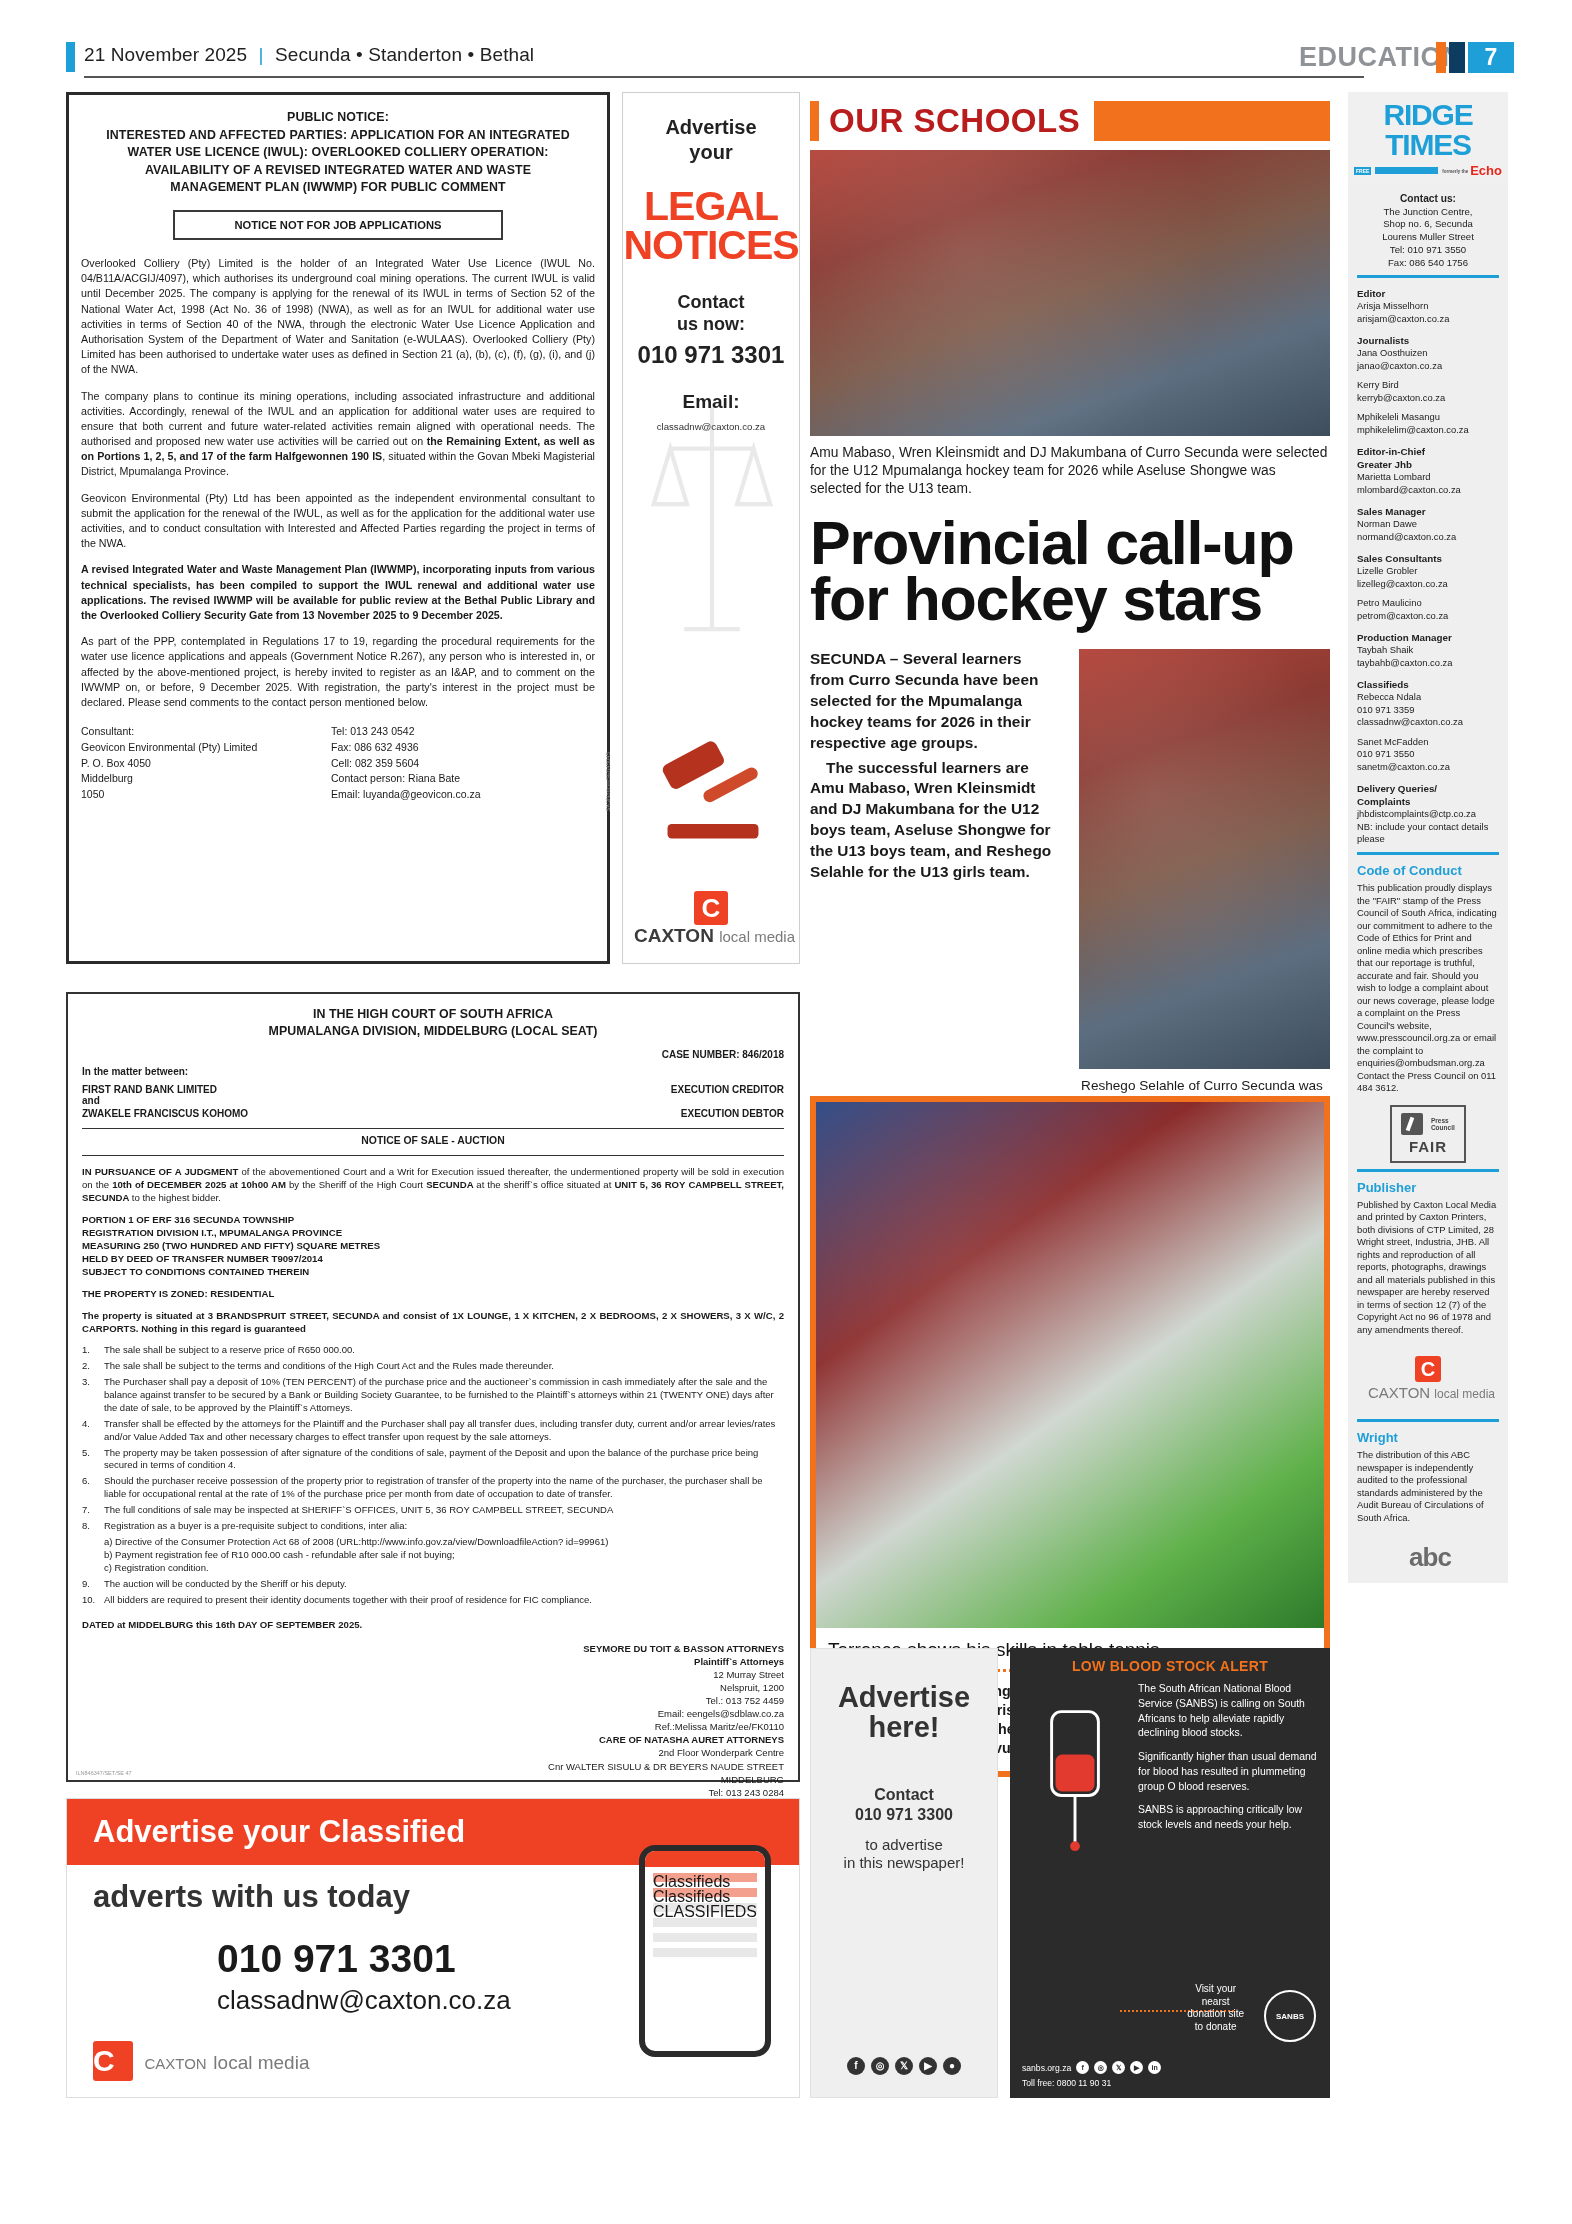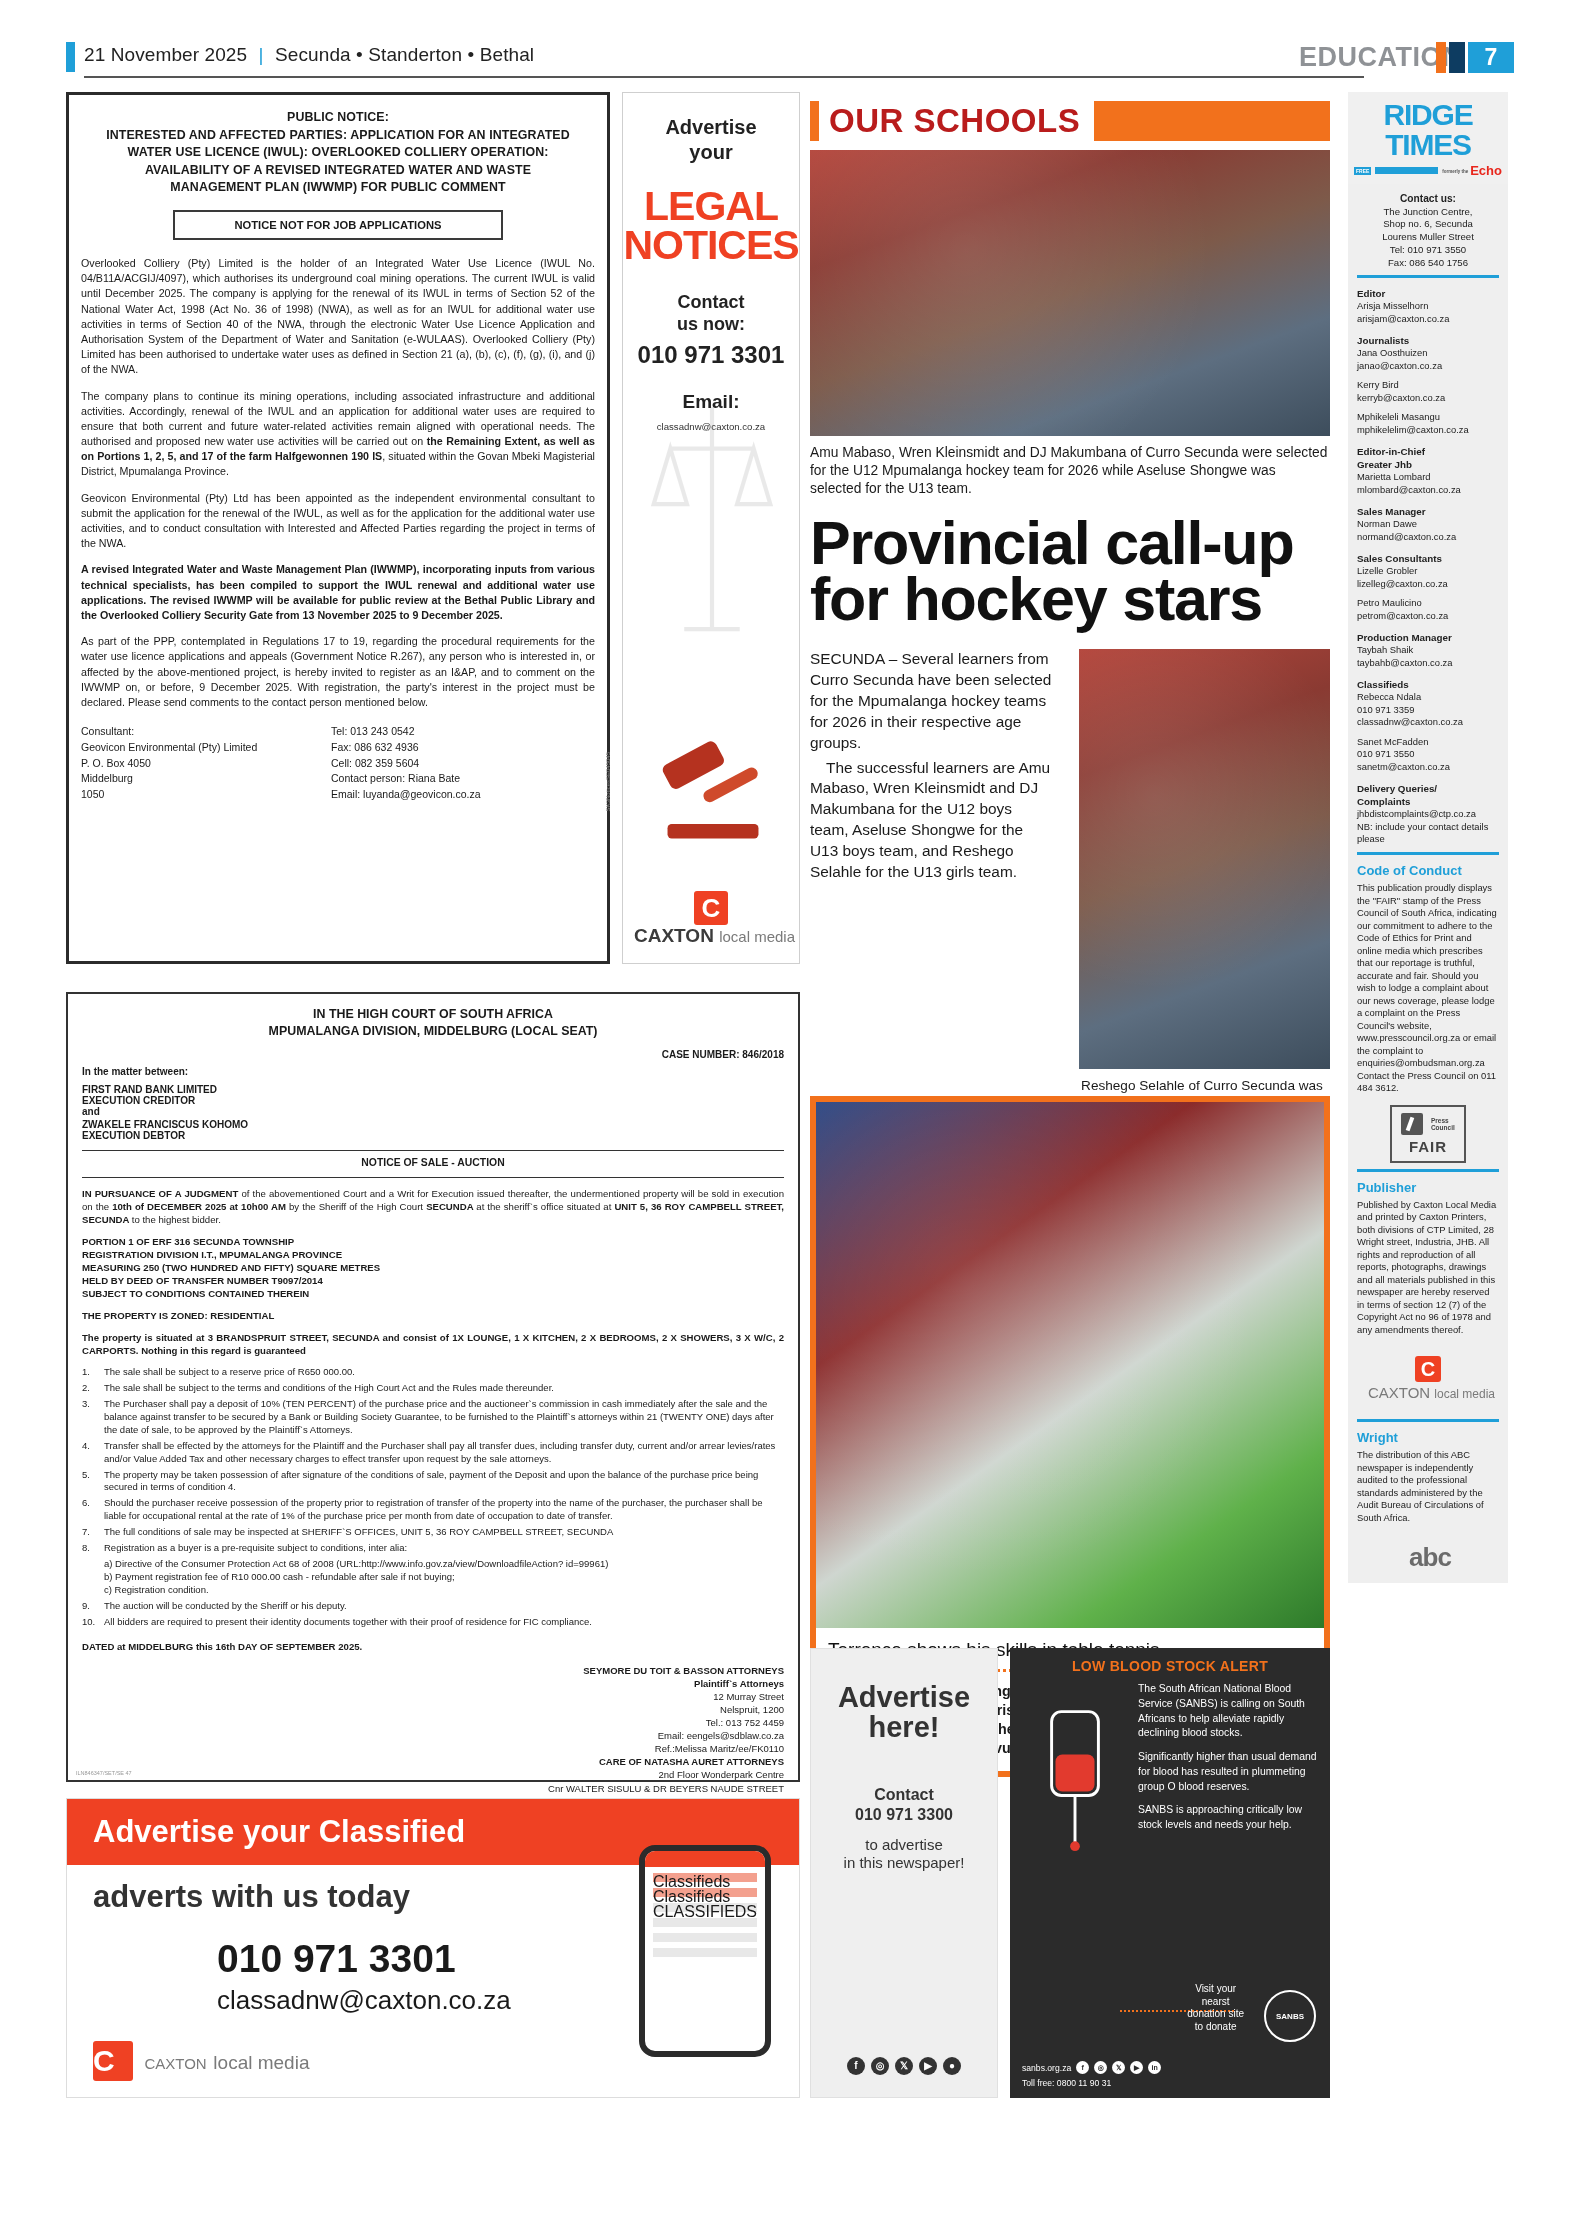--- a/index.html
+++ b/index.html
@@ -90,21 +90,21 @@
     position:relative; overflow:hidden;
   }
   .photo::after { content:""; position:absolute; inset:0;
     background:radial-gradient(circle at 30% 35%, rgba(255,255,255,.12), transparent 60%); }
   .ph-boys { height:286px; }
   .caption { font-size:13.8px; line-height:1.32; margin-top:8px; color:#1a1a1a; }
   .headline {
     margin-top:16px; font-size:61px; line-height:.92; font-weight:bold; color:#111;
     letter-spacing:-1.2px;
   }
-  .story-wrap { display:flex; margin-top:22px; gap:25px; }
+  .story-wrap { display:flex; margin-top:22px; gap:25px;font-weight:bold; }
   .story { width:248px; font-size:15.4px; line-height:1.36; text-align:left; }
   .story p { margin:0 0 4px 0; text-indent:0; }
   .story p.ind { text-indent:16px; }
   .ph-girl { width:256px; height:420px; }
   .cap-girl { width:256px; margin-left:264px; margin-top:8px; font-size:13.6px; line-height:1.34; text-align:center; }
 
   
   .tt-block { position:absolute; left:744px; top:1004px; width:520px; border:6px solid #f2711c; background:#fff; }
   .ph-tt { height:526px;
     background:linear-gradient(145deg,#2e4a86 0%,#8a2a2a 30%,#cfd6d0 55%,#5fb14a 80%,#2d7a2a 100%); }
@@ -139,21 +139,21 @@
   .cx-sb { text-align:center; padding:10px 0 8px 0; background:#efefef; }
   .abc-logo { text-align:center; padding:8px 0 10px 4px; background:#efefef; font-size:26px; font-weight:bold; color:#6b6b6b; letter-spacing:-1px; }
 
   
   .court {
     position:absolute; left:0; top:900px; width:734px; height:790px;
     border:2px solid #333; background:#fff; padding:12px 14px;
   }
   .ct-head { text-align:center; font-weight:bold; font-size:12.4px; line-height:1.4; }
   .ct-case { text-align:right; font-weight:bold; font-size:10px; margin-top:8px; }
-  .ct-row { display:flex; justify-content:space-between; font-size:10px; margin-top:7px;flex-direction:column; }
+  .ct-row { display:flex; justify-content:space-between; font-size:10px; margin-top:7px; }
   .ct-row .l { font-weight:bold; }
   .ct-row .r { font-weight:bold; }
   .ct-line { border-top:1.5px solid #333; margin:9px 0 6px 0; }
   .ct-title { text-align:center; font-weight:bold; font-size:10.4px; }
   .ct-body { font-size:9.6px; line-height:1.36; text-align:justify; margin-top:9px; }
   .ct-body p { margin:0 0 9px 0; }
   .ct-body b { font-weight:bold; }
   .ct-list { font-size:9.5px; line-height:1.36; margin:0; padding:0; list-style:none; }
   .ct-list li { display:flex; margin-bottom:3px; }
   .ct-list .n { width:22px; flex:none; }

